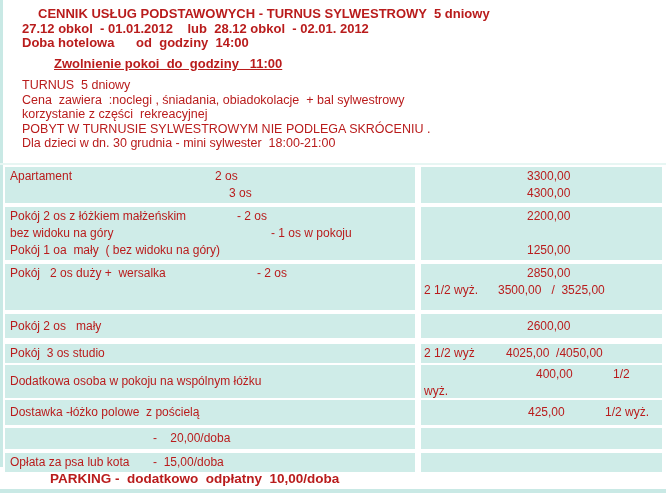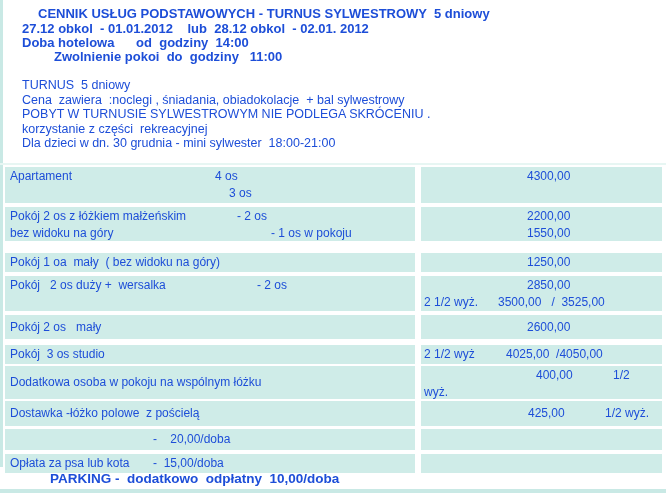--- a/index.html
+++ b/index.html
@@ -19,89 +19,89 @@
   .cell{background:#cfecE8;background:#cfece8;position:relative;overflow:hidden;}
   .cell-l{width:410px;}
   .cell-r{width:241px;margin-left:6px;}
   .tline{position:relative;height:17px;line-height:17px;font-size:12px;}
   .tline span{position:absolute;top:0;white-space:pre;}
   .parking{font-weight:bold;font-size:13.5px;}
 </style>
 </head>
 <body>
 
-<div class="page" style="background: rgb(255, 255, 255); color: #1d4ed8; padding-left: 12px;">
+<div class="page" style="background: rgb(255, 255, 255); color: #b91c1c; padding-left: 12px;">
 
   <div class="strip" style="left: 0px; top: 0px; width: 3px; height: 467px; background: rgb(201, 233, 229);"></div>
 
   <div class="abs hline" style="left:38px;top:6px;">CENNIK USŁUG PODSTAWOWYCH - TURNUS SYLWESTROWY  5 dniowy</div>
   <div class="abs hline" style="left:22px;top:21px;">27.12 obkol  - 01.01.2012    lub  28.12 obkol  - 02.01. 2012</div>
   <div class="abs hline" style="left:22px;top:35px;">Doba hotelowa      od  godziny  14:00</div>
-  <div class="abs hline" style="left:54px;top:49px;">Zwolnienie pokoi  do  godziny   11:00</div>
+  <div class="abs hline" style="left:54px;top:56px;text-decoration:underline;">Zwolnienie pokoi  do  godziny   11:00</div>
 
   <div class="intro">
       <div class="iline">TURNUS  5 dniowy</div>
       <div class="iline">Cena  zawiera  :noclegi , śniadania, obiadokolacje  + bal sylwestrowy</div>
+      <div class="iline">korzystanie z części  rekreacyjnej</div>
       <div class="iline">POBYT W TURNUSIE SYLWESTROWYM NIE PODLEGA SKRÓCENIU .</div>
-      <div class="iline">korzystanie z części  rekreacyjnej</div>
       <div class="iline">Dla dzieci w dn. 30 grudnia - mini sylwester  18:00-21:00</div>
     </div>
 
   <div class="topline" style="background: rgb(231, 246, 243);"></div>
 
   <div class="ptable">
       <div class="row" style="margin-top: 0px; height: 36px;">
         <div class="cell cell-l" style="background: rgb(207, 236, 232); padding-top: 1px;">
           <div class="tline">
             <span style="left: 5px;">Apartament</span>
-            <span style="left: 210px;">4 os</span>
+            <span style="left: 210px;">2 os</span>
           </div>
           <div class="tline">
             <span style="left: 224px;">3 os</span>
           </div>
         </div>
         <div class="cell cell-r" style="background: rgb(207, 236, 232); padding-top: 1px;">
+          <div class="tline">
+            <span style="left: 106px;">3300,00</span>
+          </div>
           <div class="tline">
             <span style="left: 106px;">4300,00</span>
           </div>
         </div>
       </div>
       <div class="row" style="margin-top: 4px; height: 34px;">
         <div class="cell cell-l" style="background: rgb(207, 236, 232); padding-top: 1px;">
           <div class="tline">
             <span style="left: 5px;">Pokój 2 os z łóżkiem małżeńskim</span>
             <span style="left: 232px;">- 2 os</span>
           </div>
           <div class="tline">
             <span style="left: 5px;">bez widoku na góry</span>
             <span style="left: 266px;">- 1 os w pokoju</span>
           </div>
         </div>
         <div class="cell cell-r" style="background: rgb(207, 236, 232); padding-top: 1px;">
           <div class="tline">
             <span style="left: 106px;">2200,00</span>
           </div>
-          <div class="tline">
-            <span style="left: 106px;">1550,00</span>
-          </div>
         </div>
       </div>
-      <div class="row" style="margin-top: 12px; height: 19px;">
+      <div class="row" style="margin-top: 0; height: 19px;">
         <div class="cell cell-l" style="background: rgb(207, 236, 232); padding-top: 1px;">
           <div class="tline">
             <span style="left: 5px;">Pokój 1 oa  mały  ( bez widoku na góry)</span>
           </div>
         </div>
         <div class="cell cell-r" style="background: rgb(207, 236, 232); padding-top: 1px;">
           <div class="tline">
             <span style="left: 106px;">1250,00</span>
           </div>
         </div>
       </div>
-      <div class="row" style="margin-top: 4px; height: 35px;">
+      <div class="row" style="margin-top: 4px; height: 46px;">
         <div class="cell cell-l" style="background: rgb(207, 236, 232); padding-top: 1px;">
           <div class="tline">
             <span style="left: 5px;">Pokój   2 os duży +  wersalka</span>
             <span style="left: 252px;">- 2 os</span>
           </div>
         </div>
         <div class="cell cell-r" style="background: rgb(207, 236, 232); padding-top: 1px;">
           <div class="tline">
             <span style="left: 106px;">2850,00</span>
           </div>

